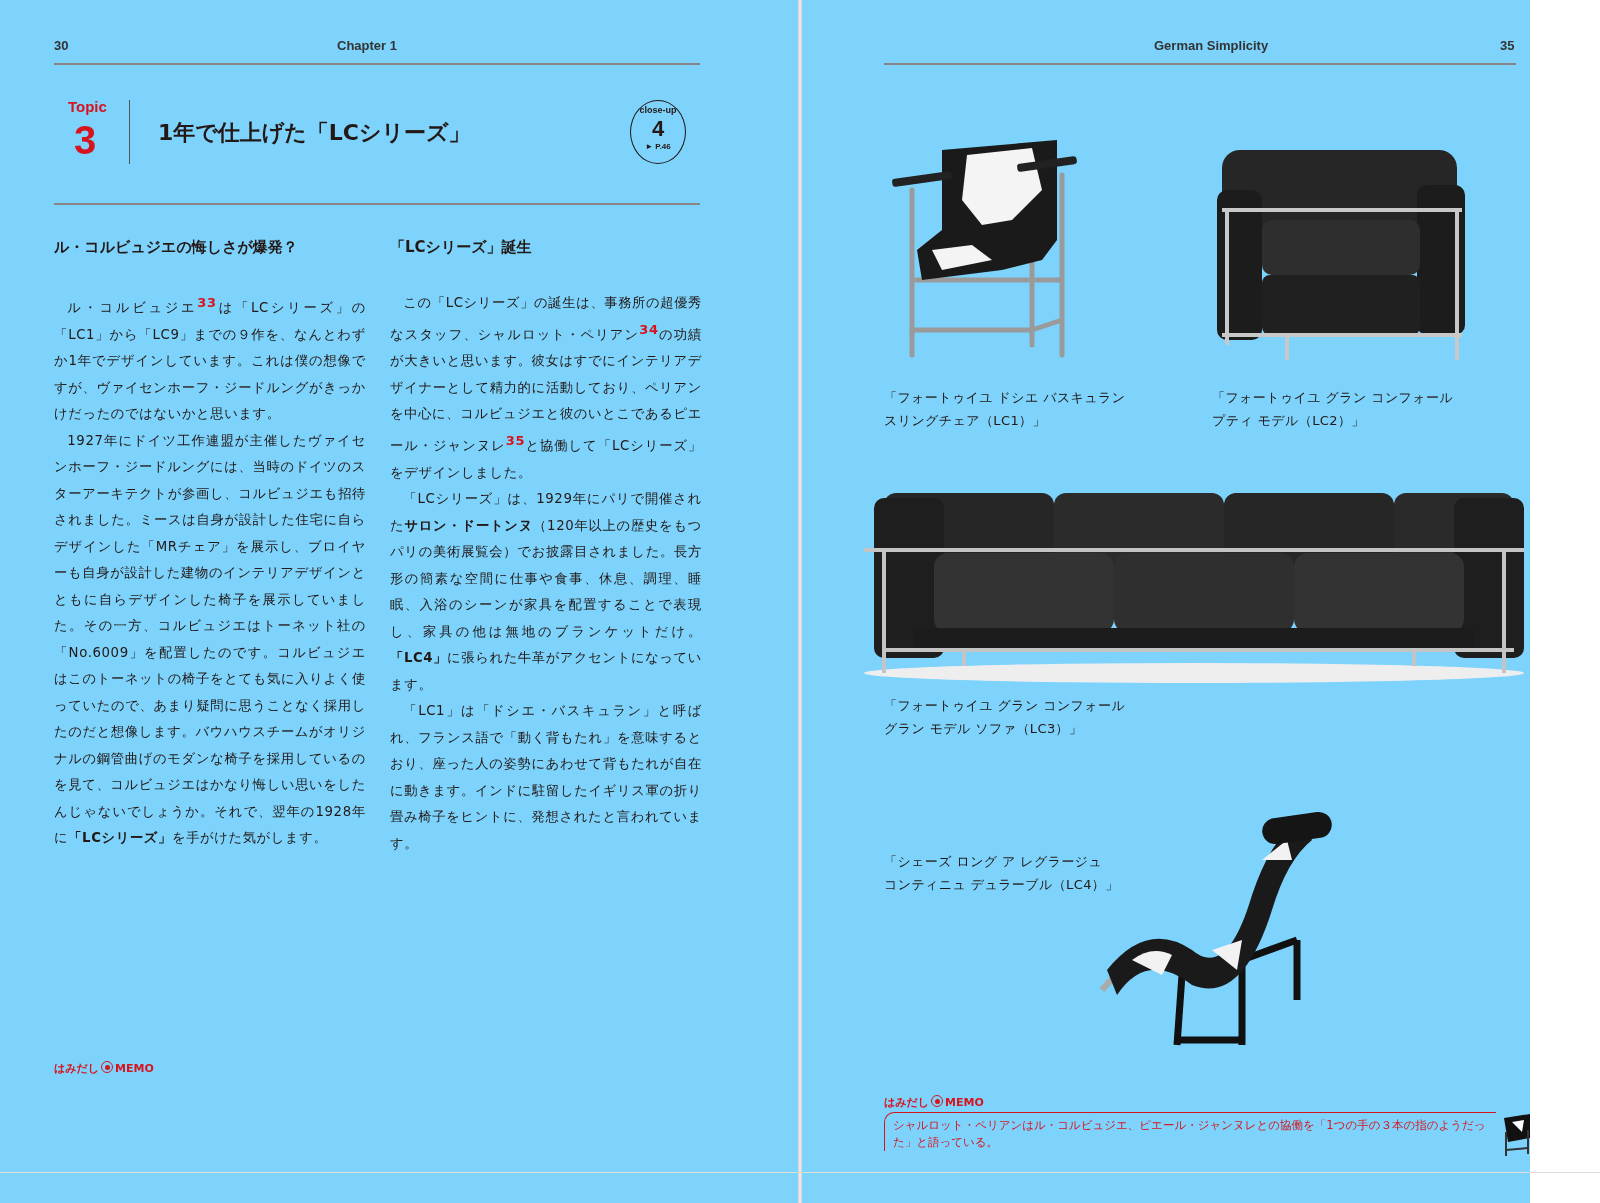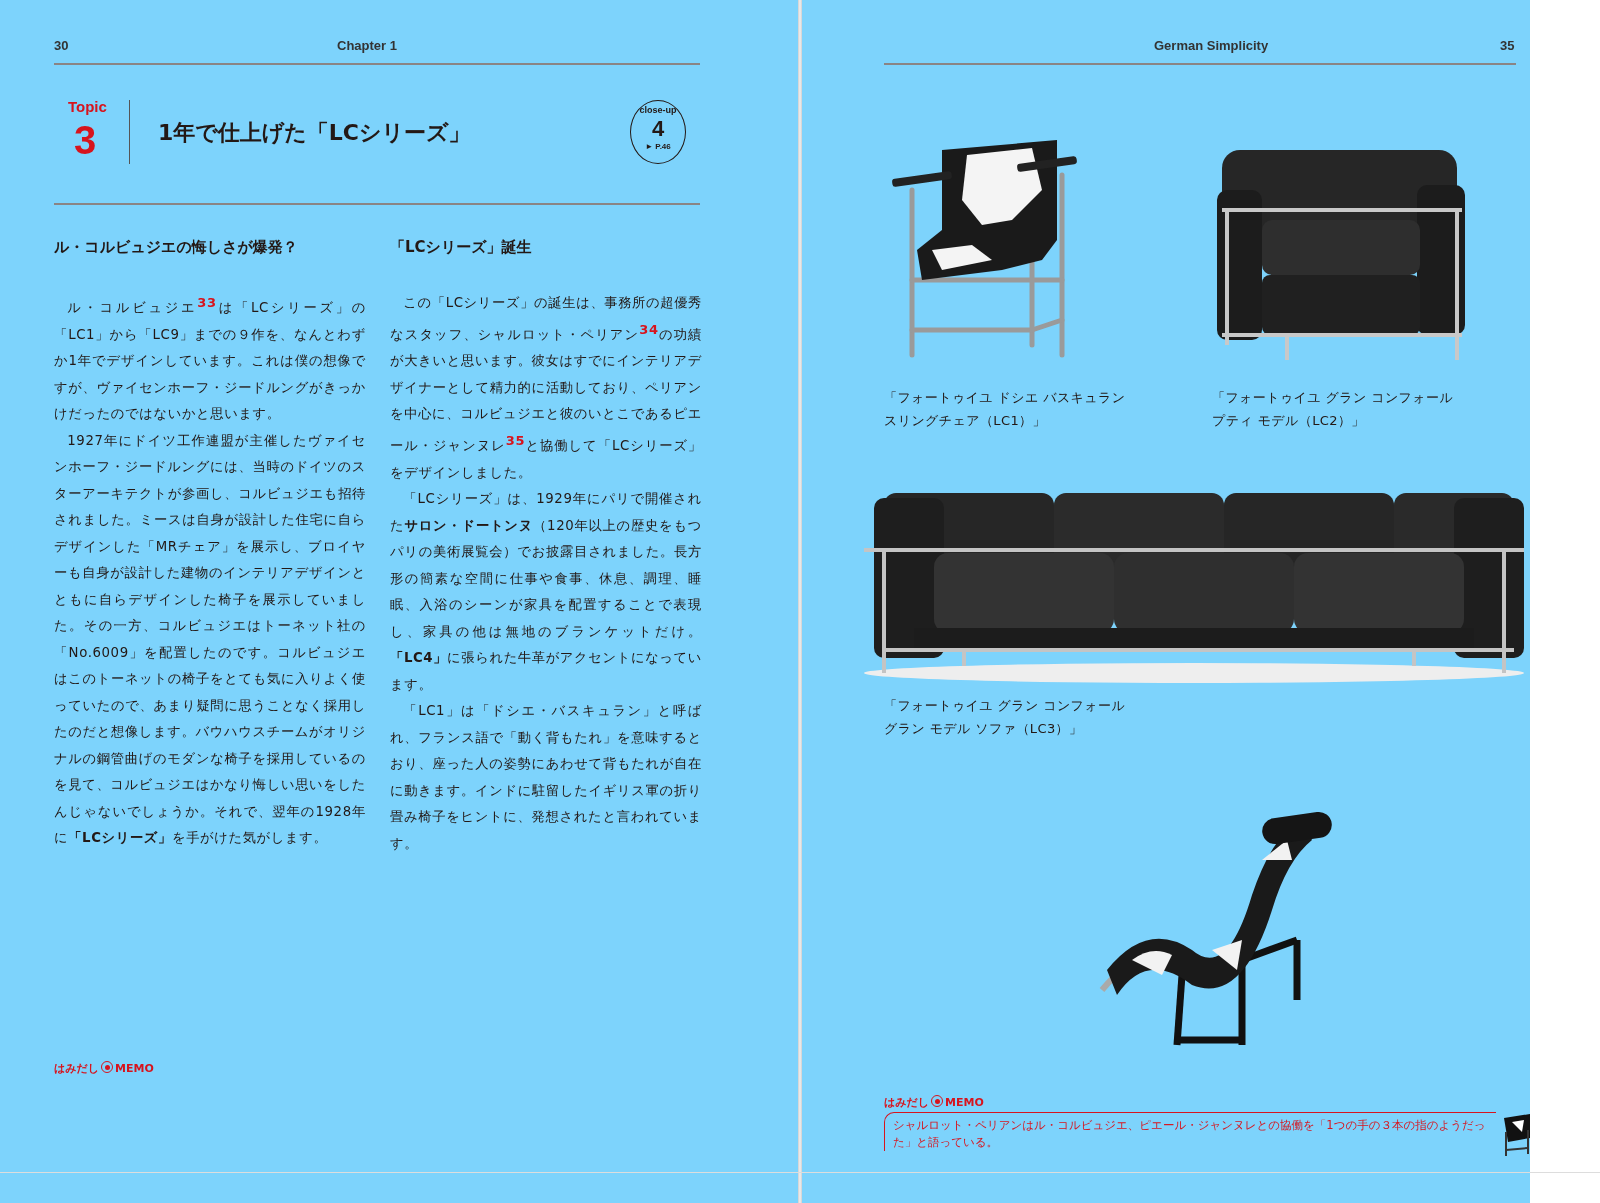--- a/index.html
+++ b/index.html
@@ -144,20 +144,24 @@
       <line x1="650" y1="62" x2="650" y2="185"></line>
       <line x1="110" y1="162" x2="110" y2="178"></line>
       <line x1="560" y1="162" x2="560" y2="178"></line>
     </g>
   </svg>
 
   <div class="caption" style="left:82px;top:694px;">
     <div>「フォートゥイユ グラン コンフォール</div>
       <div>グラン モデル ソファ（LC3）」</div>
   </div>
+  <div class="caption" style="left:82px;top:850px;">
+    <div>「シェーズ ロング ア レグラージュ</div>
+      <div>コンティニュ デュラーブル（LC4）」</div>
+  </div>
 
   <svg class="photo" style="left:290px;top:800px;" width="260" height="260" viewBox="0 0 260 260">
     <g stroke="#111" stroke-width="7" fill="none">
       <line x1="90" y1="175" x2="85" y2="245"></line>
       <line x1="150" y1="160" x2="150" y2="245"></line>
       <line x1="150" y1="160" x2="205" y2="140"></line>
       <line x1="205" y1="140" x2="205" y2="200"></line>
       <line x1="85" y1="240" x2="150" y2="240"></line>
     </g>
     <path d="M10 190 Q60 130 100 170 Q140 200 170 100 Q190 30 215 30" stroke="#aaa" stroke-width="6" fill="none"></path>

